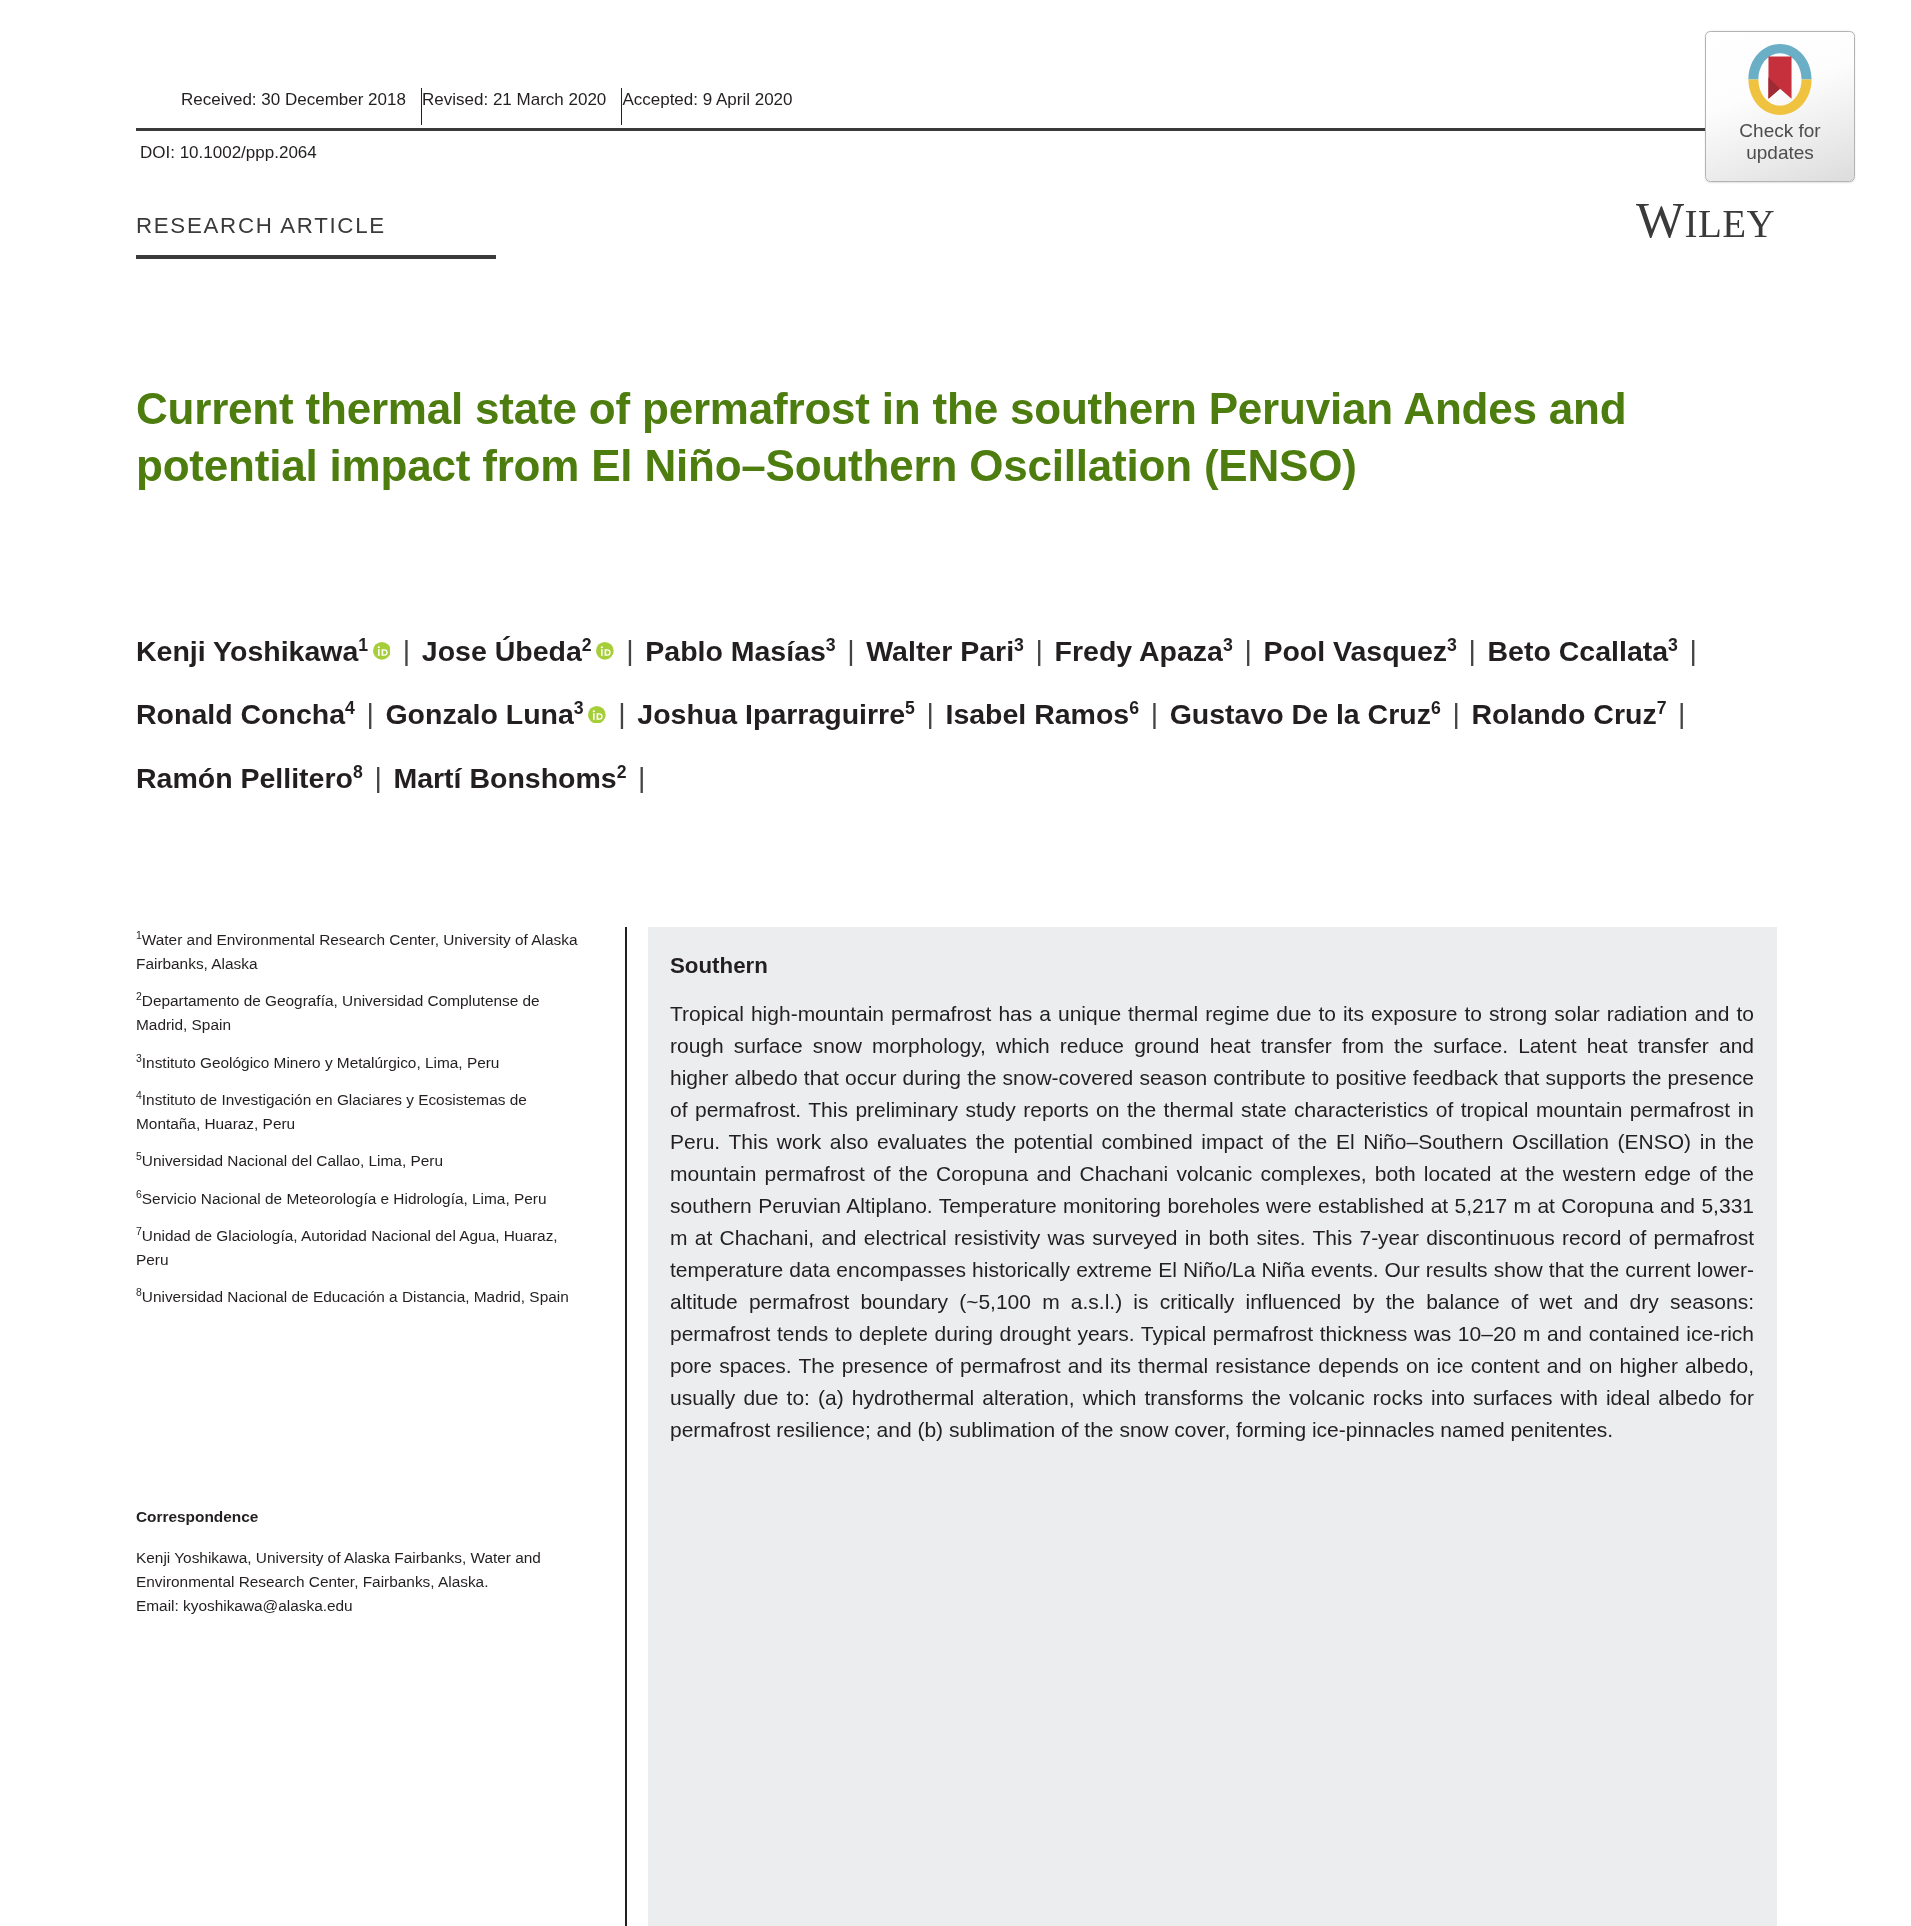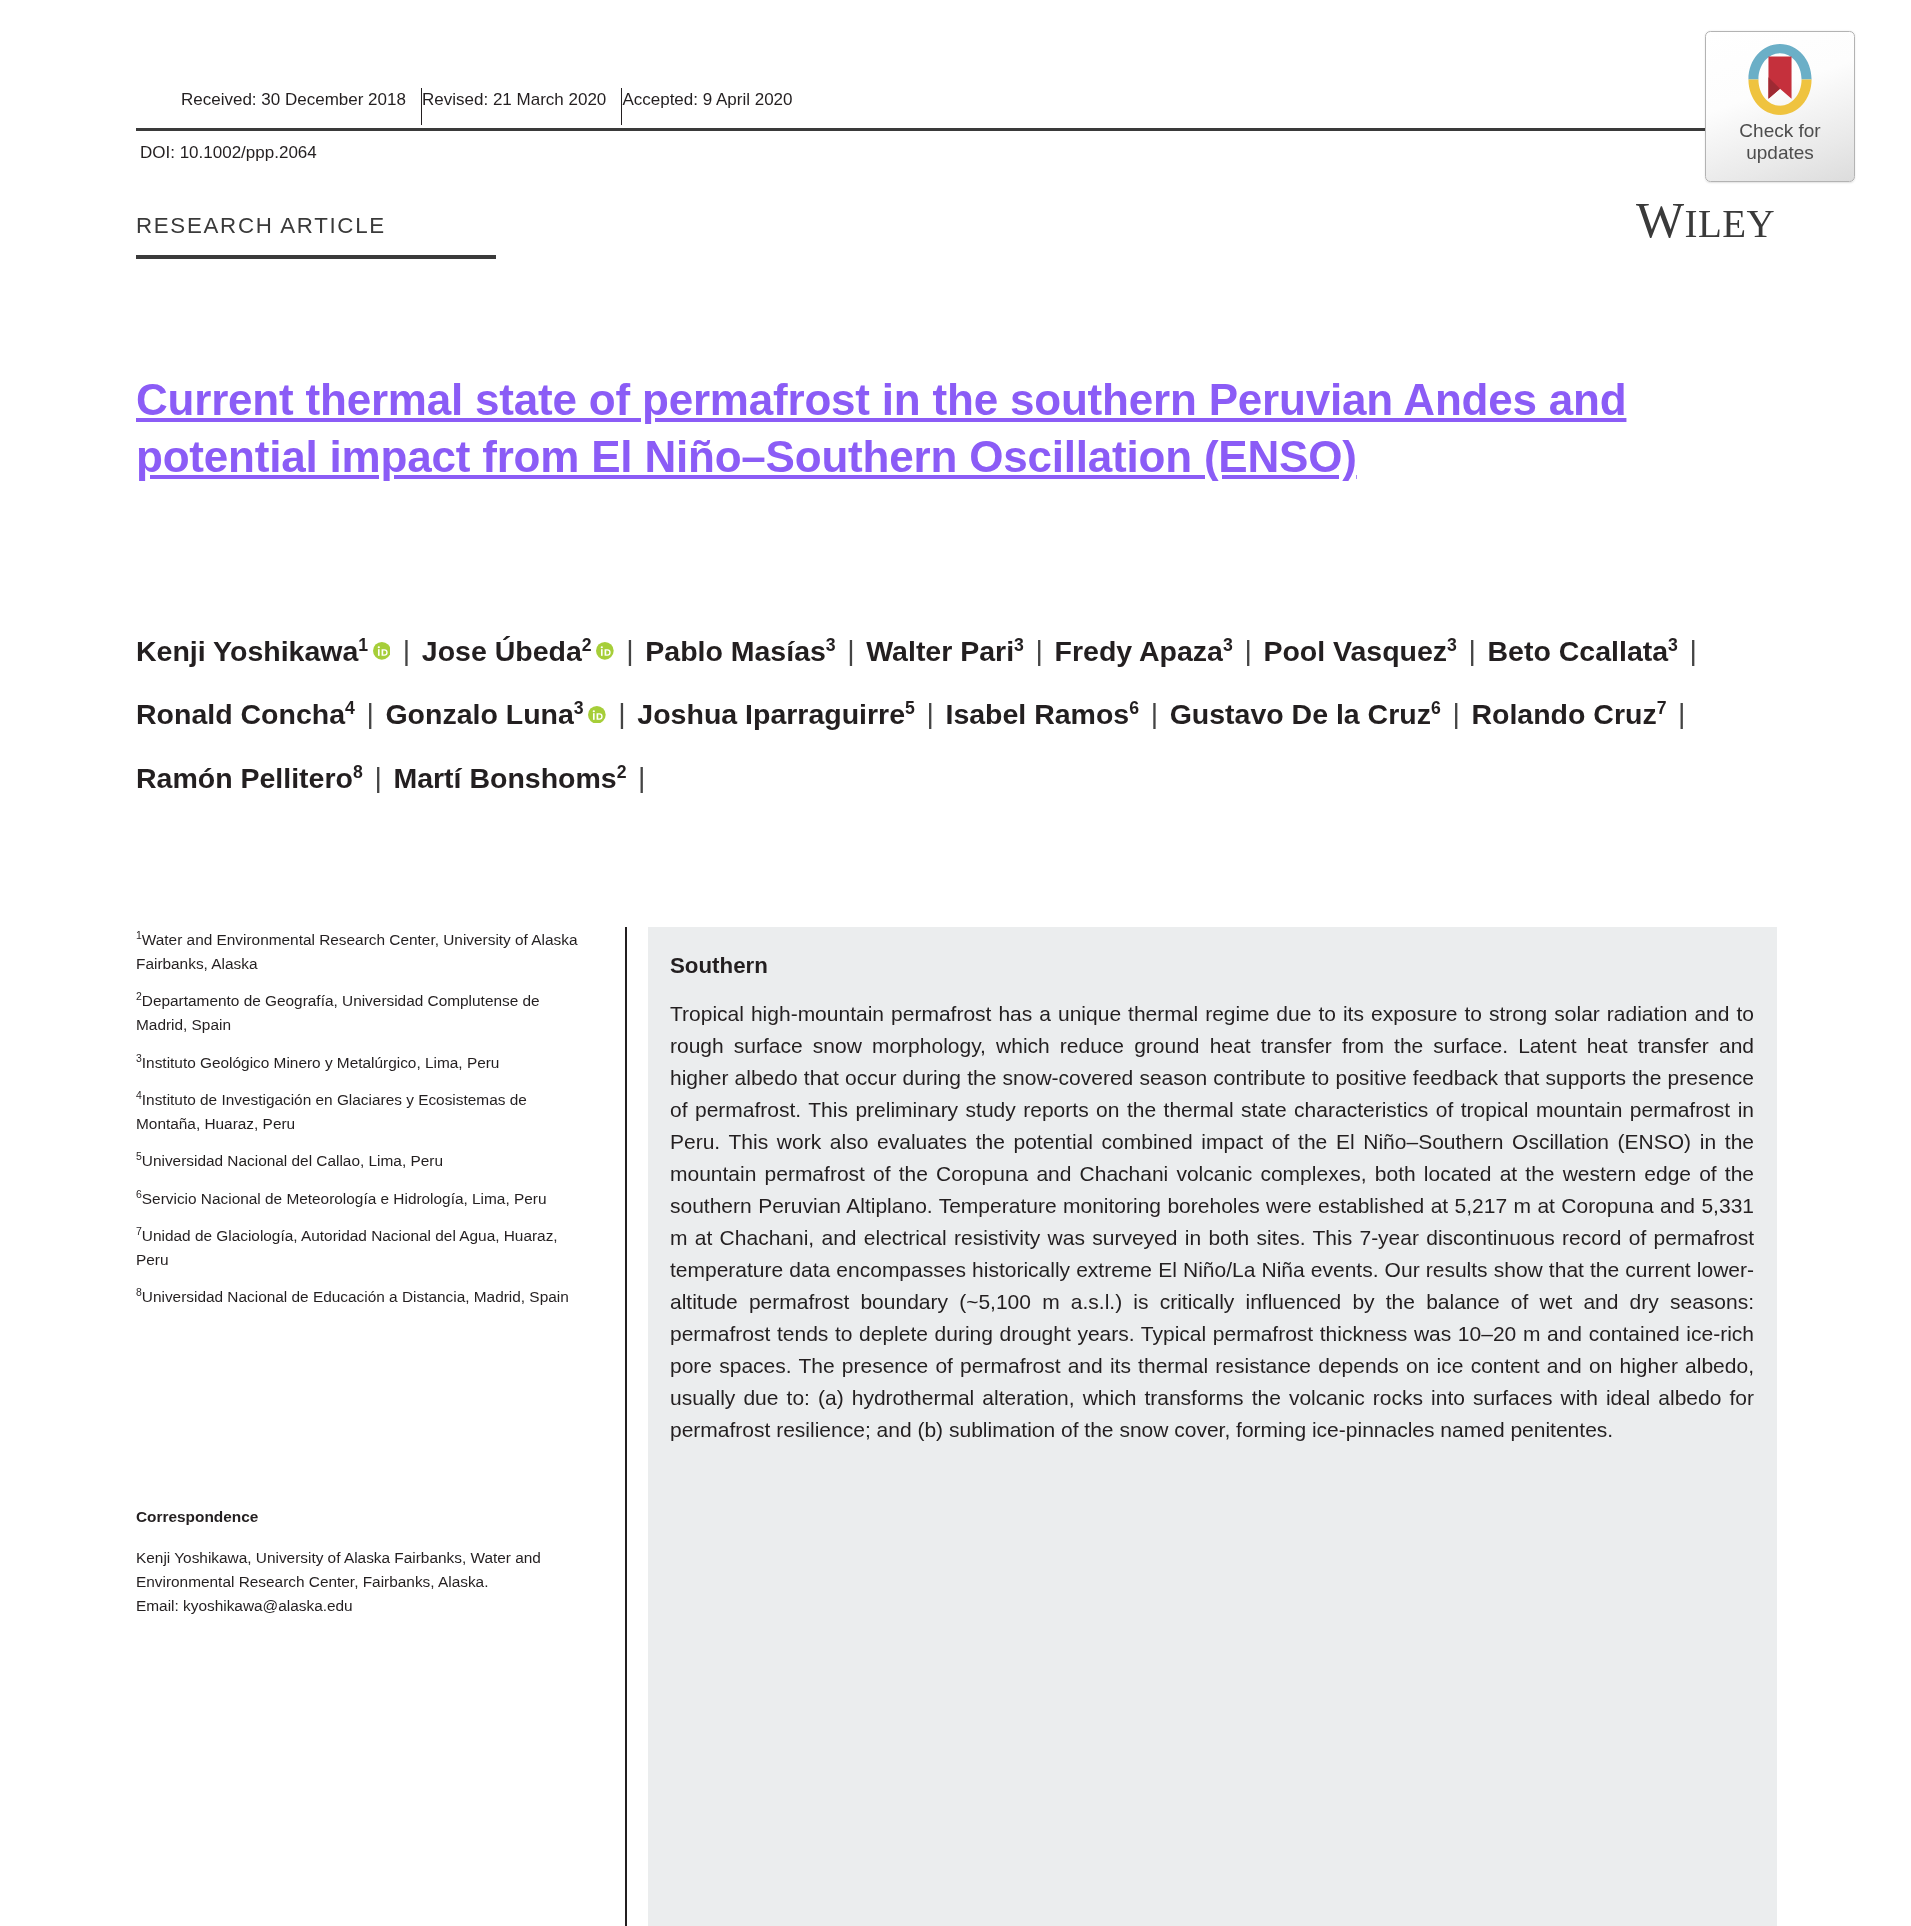--- a/index.html
+++ b/index.html
@@ -115,28 +115,27 @@
     line-height: 51px;
     color: #3a3a3a;
     letter-spacing: 0.4px;
   }
   .wiley .cap { font-size: 51px; }
   .wiley .sm  { font-size: 39px; }
 
   
   .title {
     position: absolute;
-    left: 136px; top: 342px;
+    left: 136px; top: 351px;
     width: 1637px;
     font-size: 44px;
     line-height: 57px;
     font-weight: 600;
-    color: #8b5cf6;
+    color: #4d7c0f;
     letter-spacing: -0.2px;
-    text-decoration: underline;
   }
 
   
   .authors {
     position: absolute;
     left: 136px; top: 616px;
     width: 1637px;
     font-size: 28.5px;
     line-height: 57px;
     font-weight: 600;

